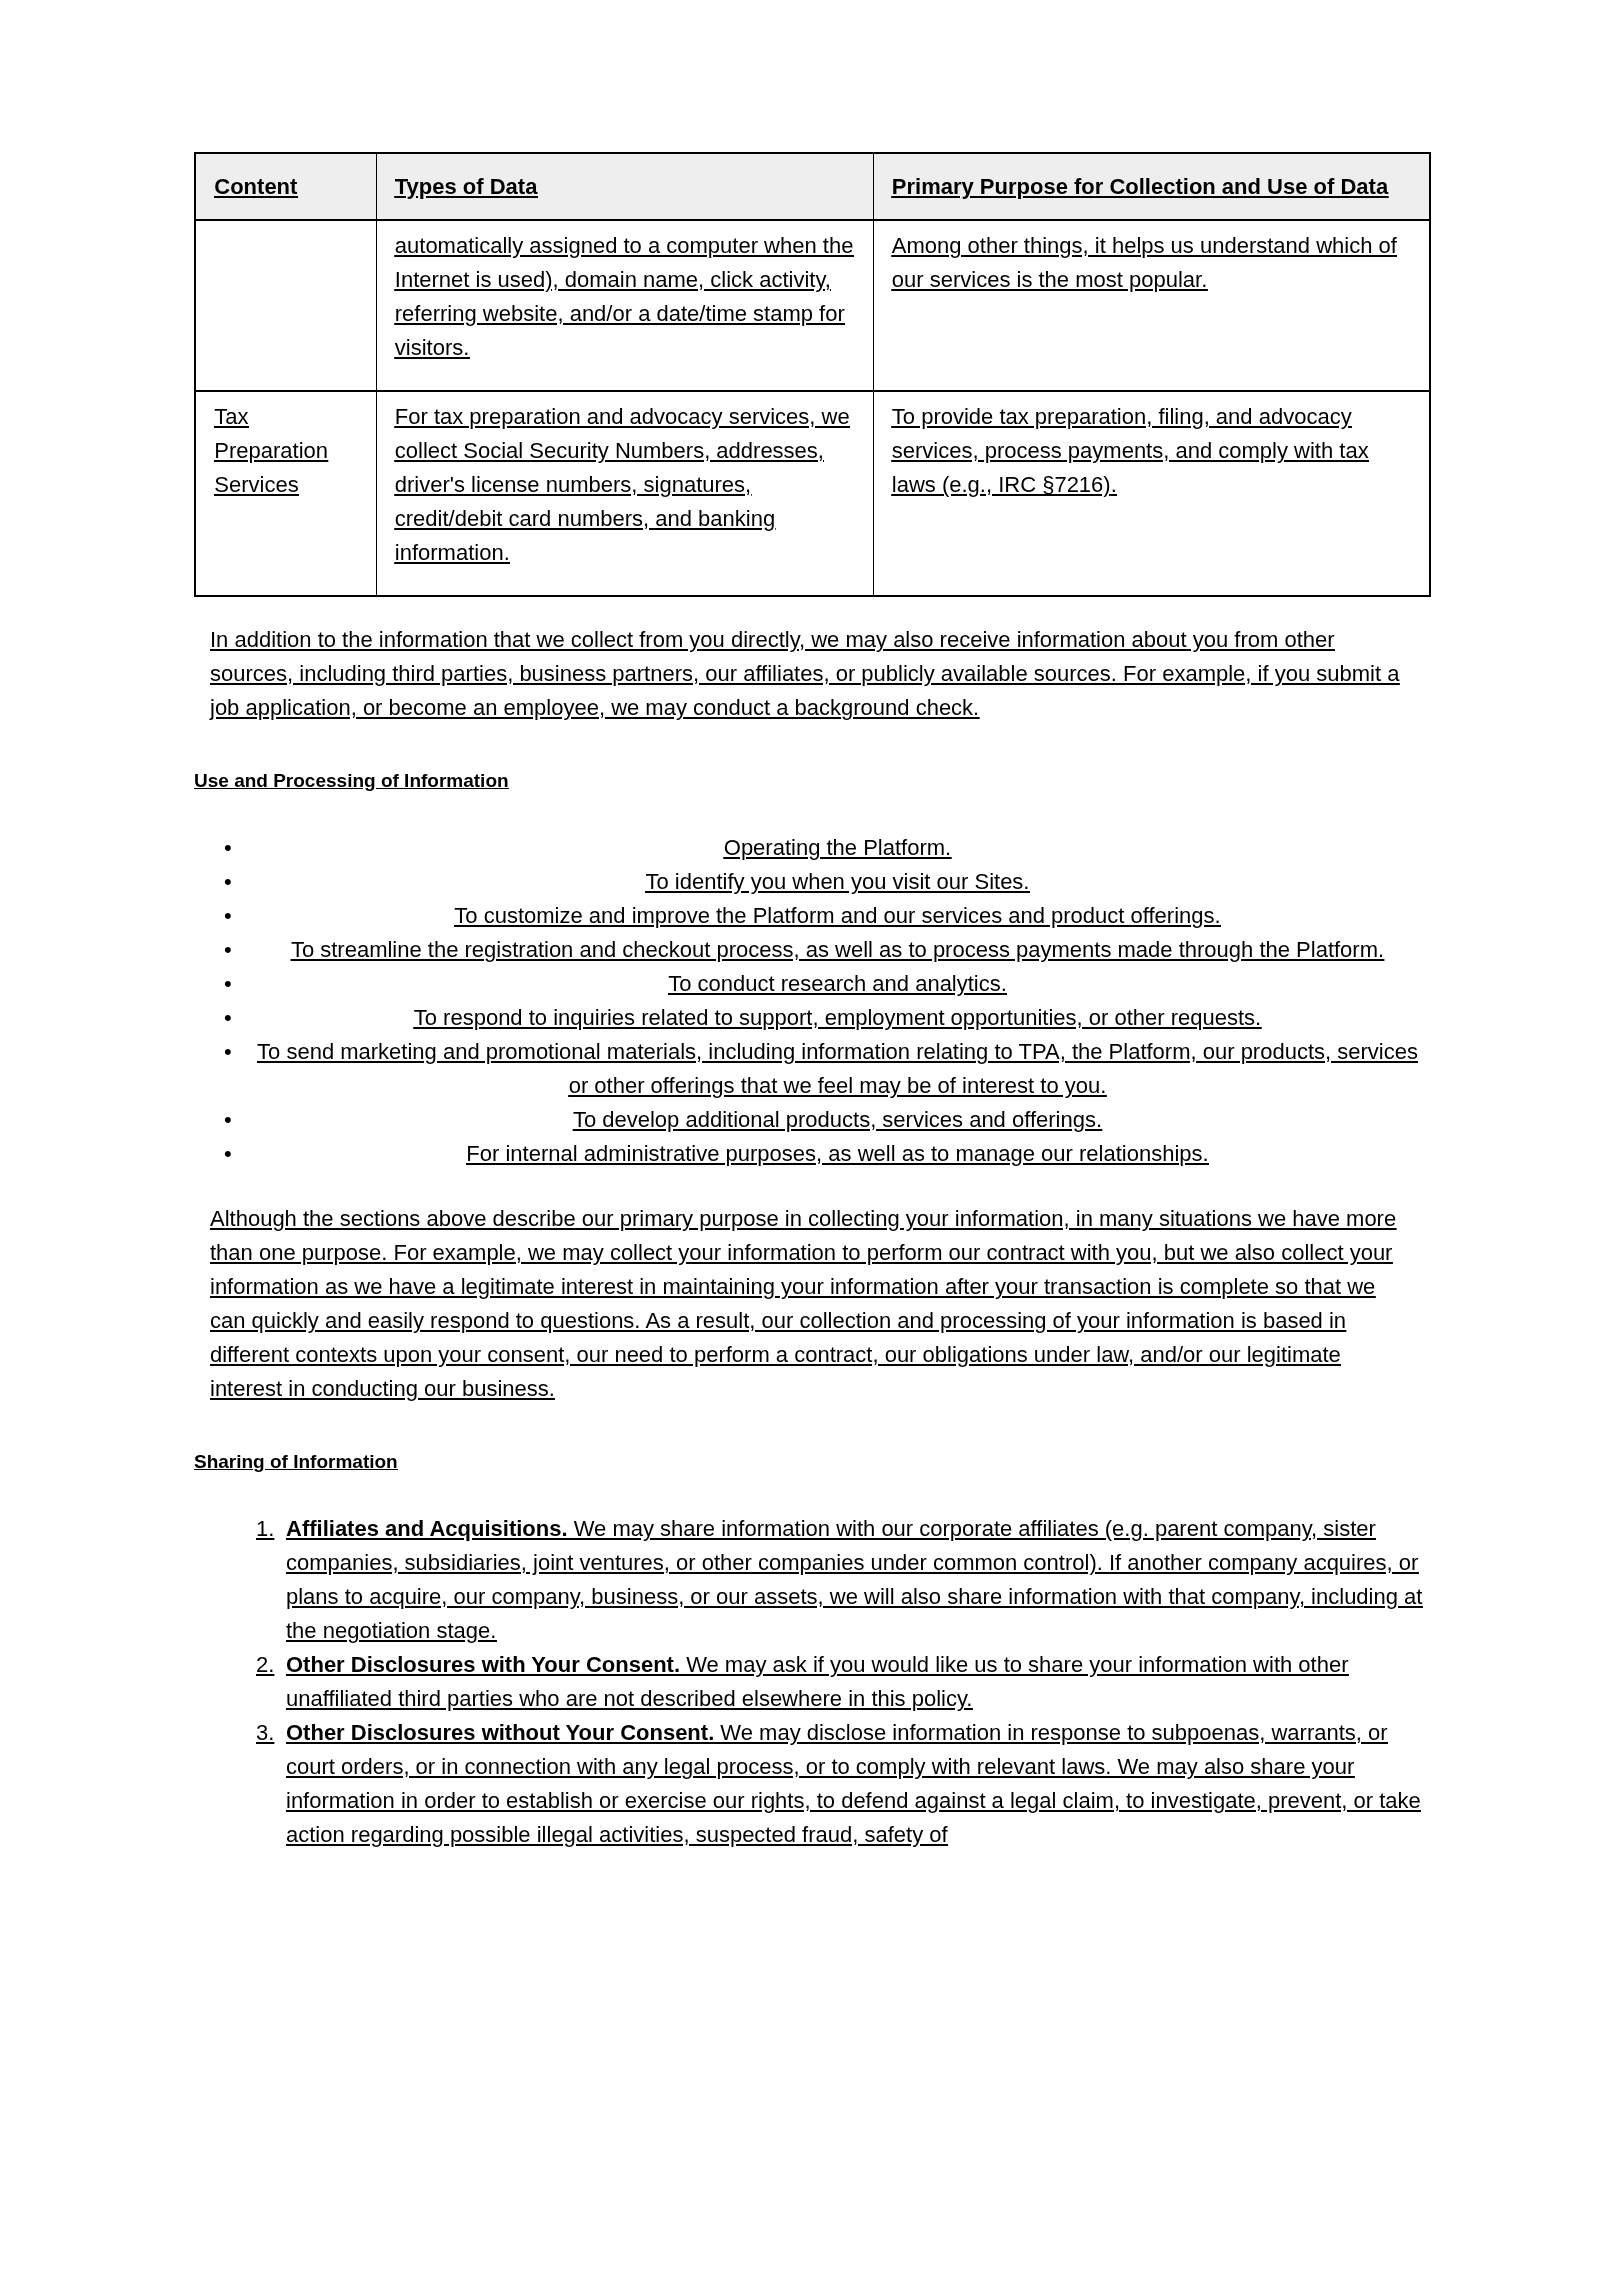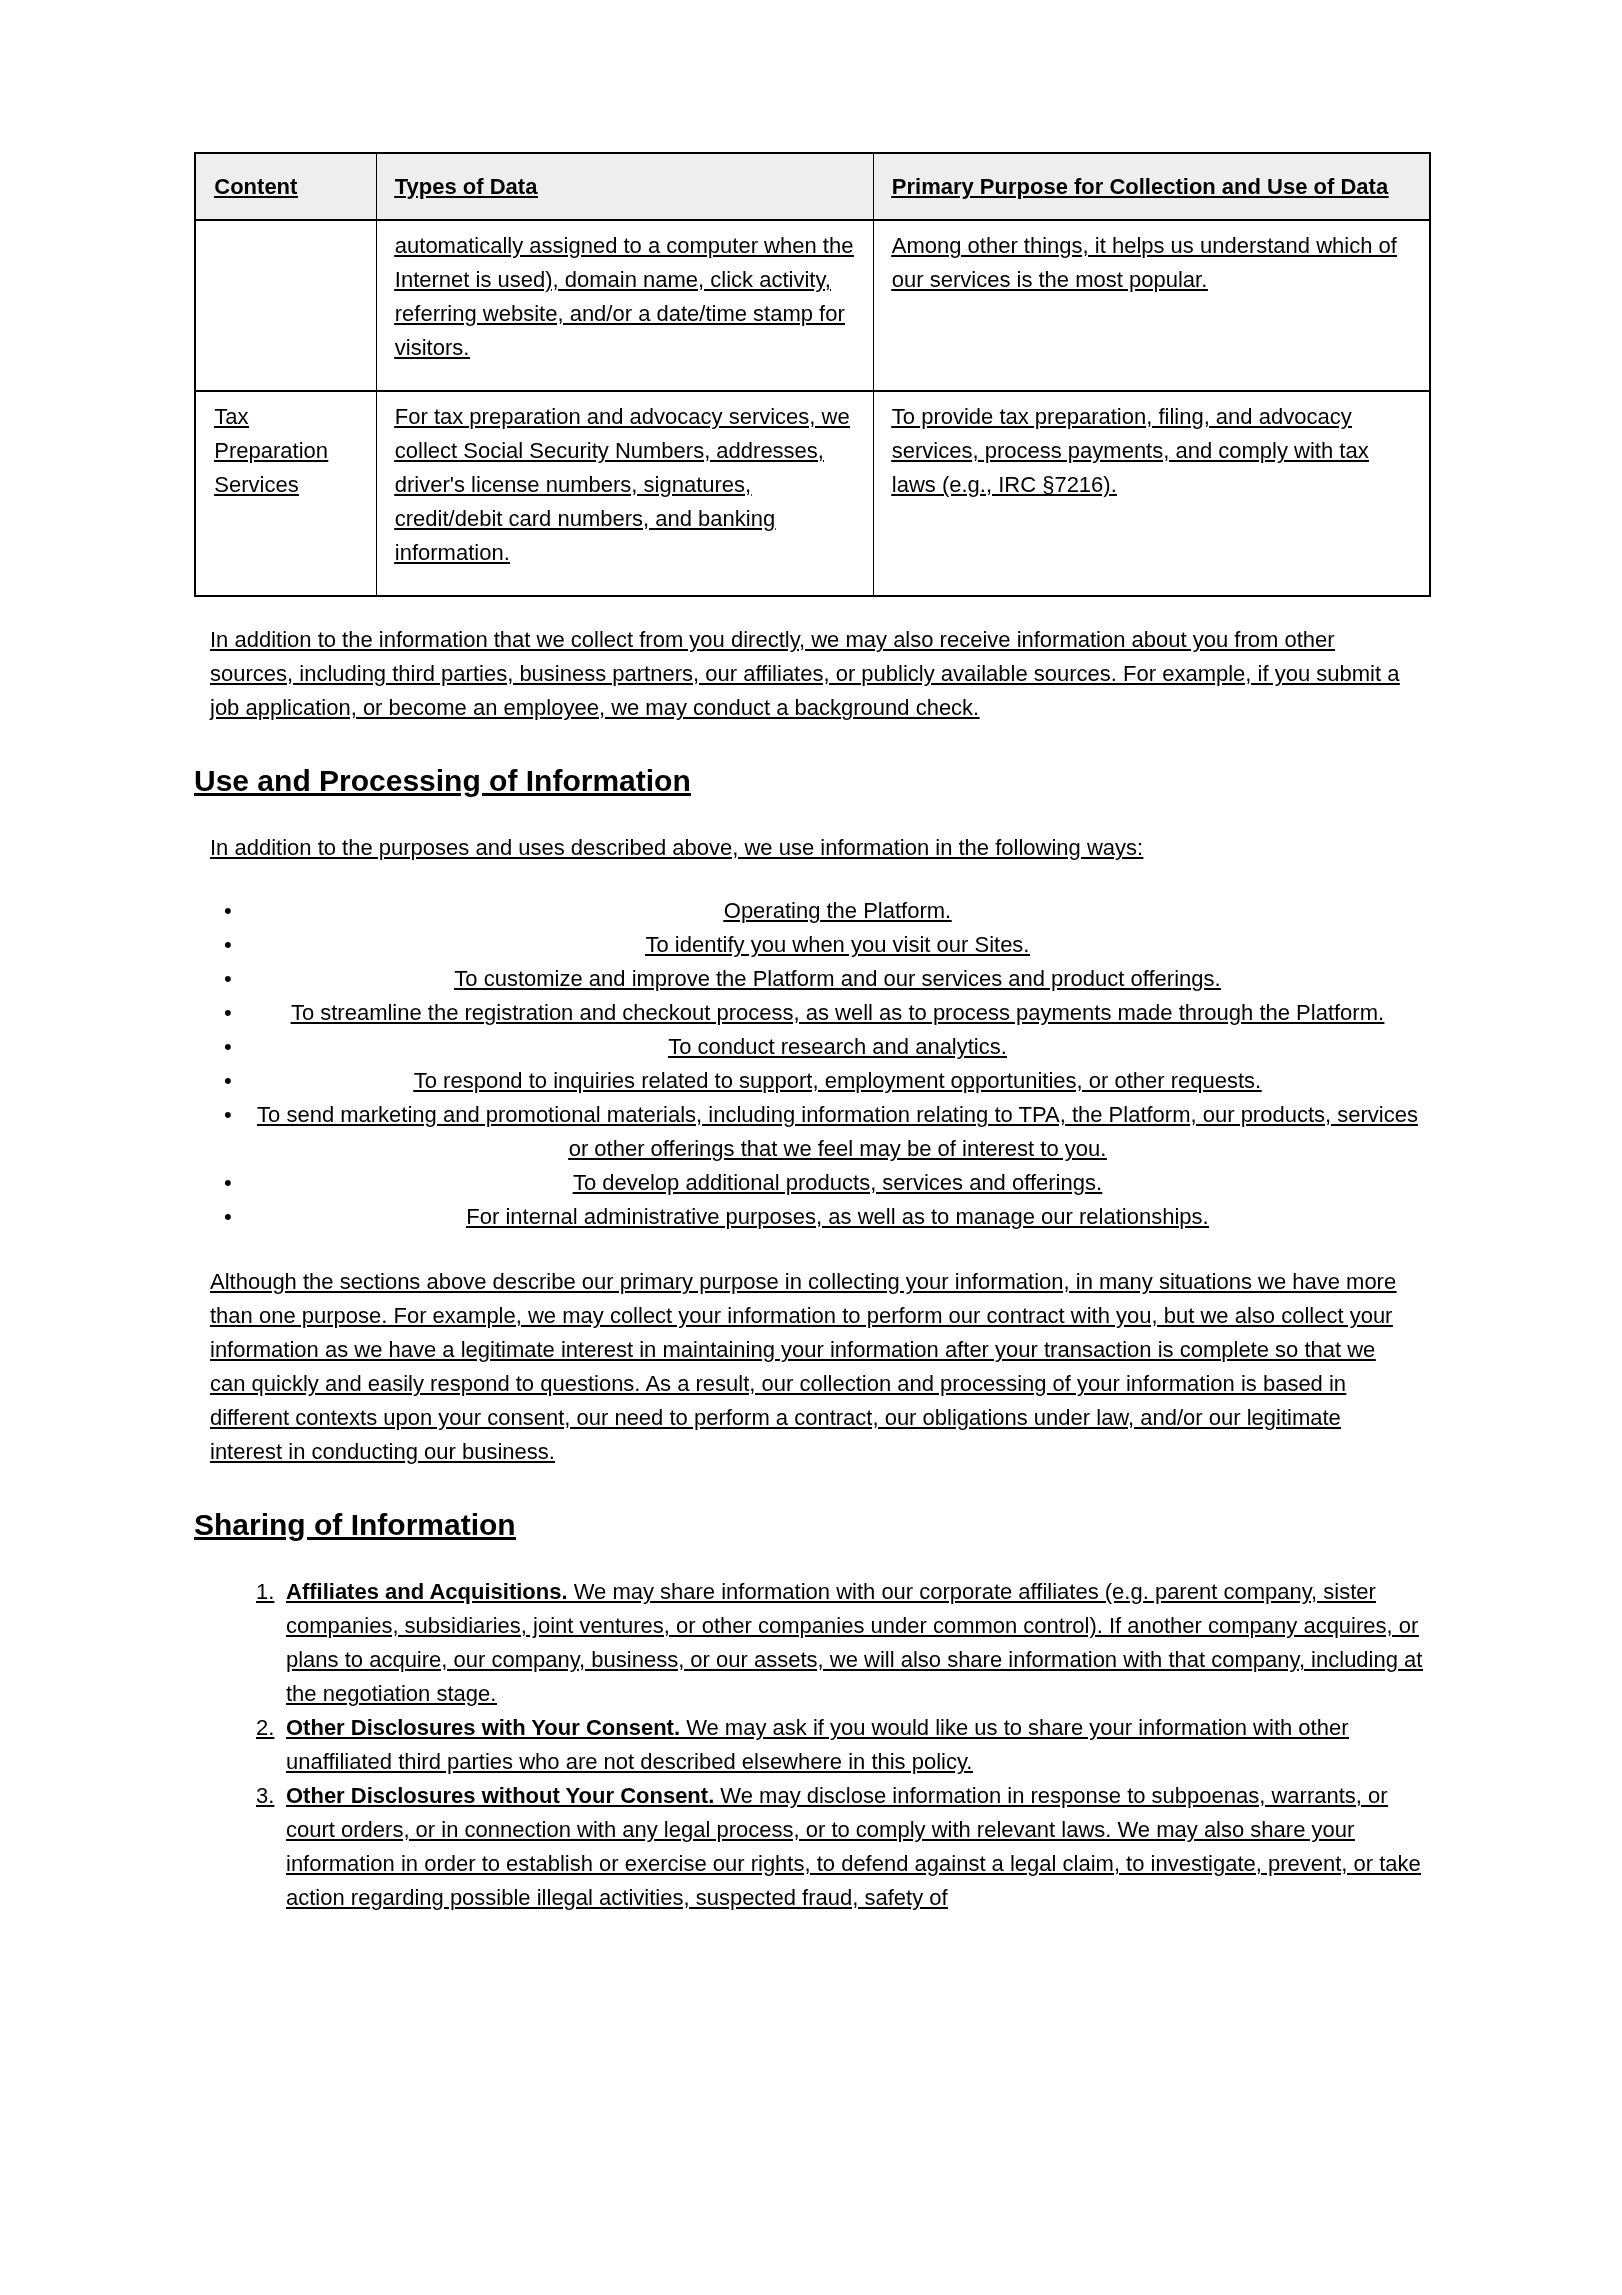--- a/index.html
+++ b/index.html
@@ -41,21 +41,21 @@
     background: #eeeeee;
     font-weight: 700;
     padding: 15.7px 18.3px 15.7px 18.3px;
   }
   td { padding: 7.9px 18.3px 25px 18.3px; margin-left: 28px; }
 
   
   .para { margin: 16px; }
   .after-table { margin-top: 26px; }
   h2 {
-    font-size: 30px;
+    font-size: 19px;
     line-height: 38px;
     font-weight: 700;
     margin: 37px 0 31px 0;
   }
 
   ul.bullets { list-style: none; margin: 29px 0 0 0; padding: 0; }
   ul.bullets li { position: relative; padding-left: 52px; text-align: center; }
   ul.bullets li::before { content: "\2022"; position: absolute; left: 30px; top: 0; }
 
   .closing { margin-top: 31px; }
@@ -94,21 +94,20 @@
         <td>For tax preparation and advocacy services, we collect Social Security Numbers, addresses, driver's license numbers, signatures, credit/debit card numbers, and banking information.</td>
         <td>To provide tax preparation, filing, and advocacy services, process payments, and comply with tax laws (e.g., IRC §7216).</td>
       </tr>
     </tbody>
   </table>
 
   <p class="para after-table">In addition to the information that we collect from you directly, we may also receive information about you from other sources, including third parties, business partners, our affiliates, or publicly available sources. For example, if you submit a job application, or become an employee, we may conduct a background check.</p>
 
   <h2>Use and Processing of Information</h2>
 
-  <p class="para">In addition to the purposes and uses described above, we use information in the following ways:</p>
 
   <ul class="bullets">
     <li>Operating the Platform.</li>
     <li>To identify you when you visit our Sites.</li>
     <li>To customize and improve the Platform and our services and product offerings.</li>
     <li>To streamline the registration and checkout process, as well as to process payments made through the Platform.</li>
     <li>To conduct research and analytics.</li>
     <li>To respond to inquiries related to support, employment opportunities, or other requests.</li>
     <li>To send marketing and promotional materials, including information relating to TPA, the Platform, our products, services or other offerings that we feel may be of interest to you.</li>
     <li>To develop additional products, services and offerings.</li>

